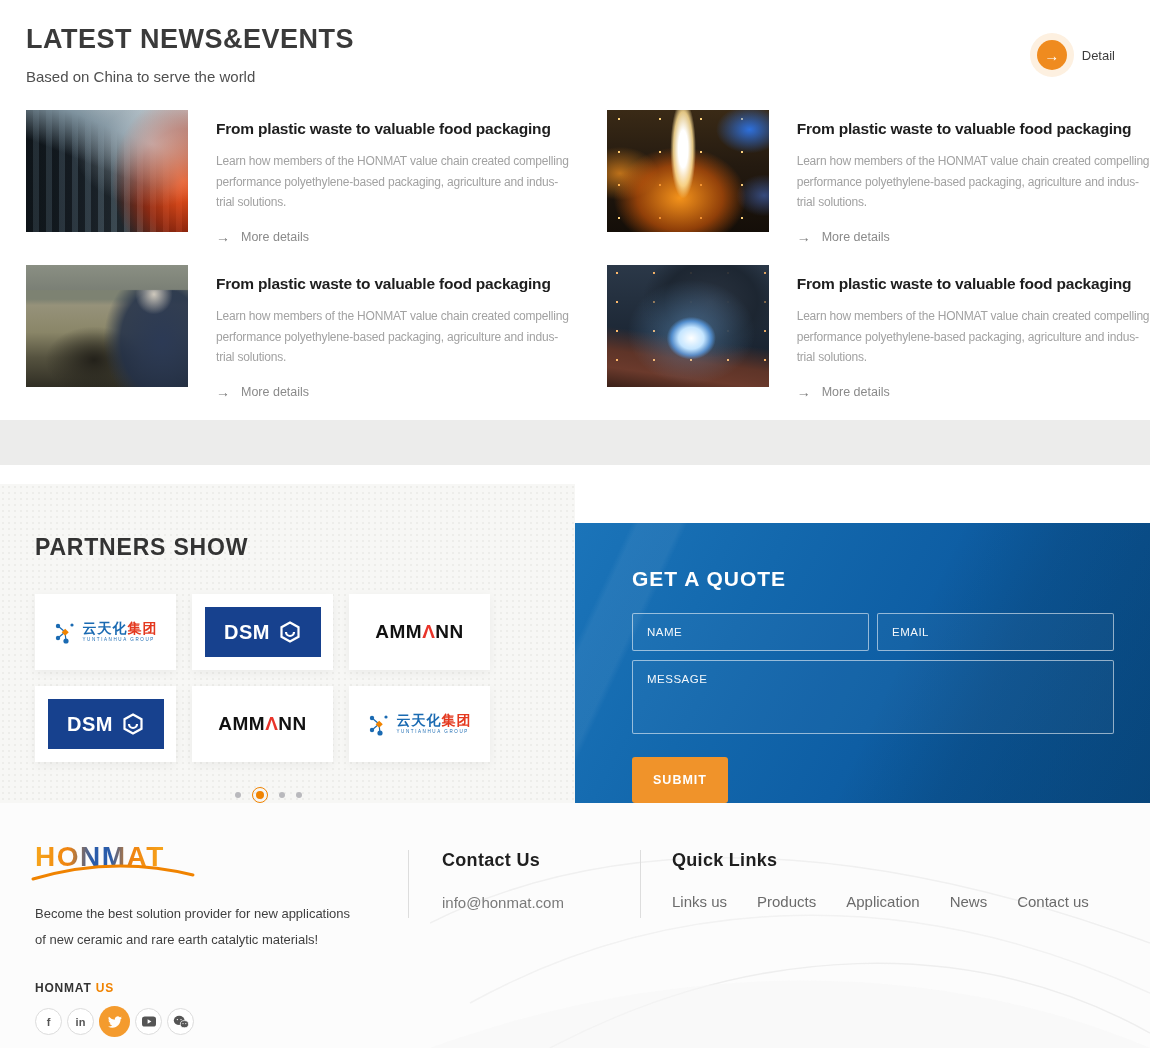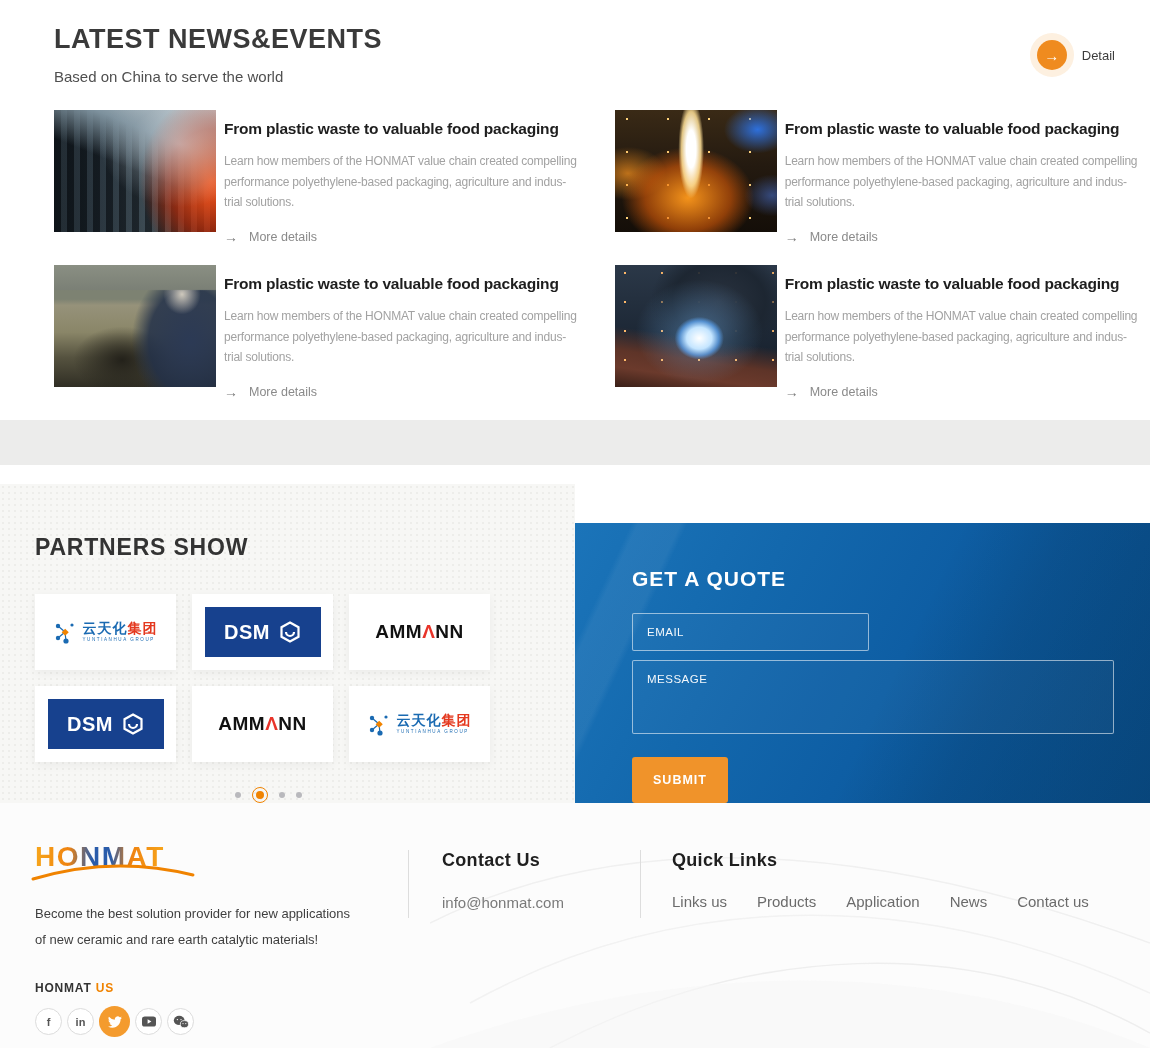--- a/index.html
+++ b/index.html
@@ -1,29 +1,29 @@
 <!DOCTYPE html>
 <html><head>
 <meta charset="utf-8">
 <style>
   * { margin:0; padding:0; box-sizing:border-box; }
   html,body { width:1150px; height:1048px; overflow:hidden;
     font-family:"Liberation Sans", sans-serif; background:#fff; }
 
   
-  .news { position:relative; height:420px; background:#fff; padding:24px 54px 0; }
+  .news { position:relative; height:420px; background:#fff; padding:24px 26px 0; }
   .news-heading { font-size:27px; font-weight:bold; letter-spacing:.5px; color:#3a3a3a; }
   .news-sub { margin-top:13px; font-size:15px; color:#4f4f4f; }
   .detail-wrap { position:absolute; top:40px; right:35px; display:flex; align-items:center; gap:15px; cursor:pointer; }
   .detail-circle { width:30px; height:30px; border-radius:50%; background:#ef8b1f;
     box-shadow:0 0 0 7px #fdf0e0; display:flex; align-items:center; justify-content:center;
     color:#fff; font-size:15px; }
   .detail-label { font-size:13px; color:#3c3c3c; }
   .news-grid { margin-top:25px; display:grid; grid-template-columns:1fr 1fr; column-gap:38px; row-gap:20px; }
-  .news-card { display:flex; gap:8px; }
+  .news-card { display:flex; gap:28px; }
   .pic { width:162px; height:122px; flex:none; cursor:pointer; }
   .news-body { flex:1; min-width:0; }
   .news-title { margin-top:10px; font-size:15.5px; font-weight:bold; color:#1e1e1e;
     letter-spacing:-.2px; white-space:nowrap; cursor:pointer; }
   .news-desc { margin-top:13px; font-size:12px; line-height:1.72; color:#a2a2a2;
     letter-spacing:-.2px; white-space:nowrap; }
   .news-more { margin-top:16px; display:flex; align-items:center; gap:11px;
     font-size:12.5px; color:#8a8a8a; cursor:pointer; width:max-content; }
   .news-more .arr { font-size:14px; color:#7a7a7a; }
 
@@ -300,20 +300,21 @@
       <span class="dot"></span>
       <span class="dot active"></span>
       <span class="dot"></span>
       <span class="dot"></span>
     </div>
   </section>
 
   <section class="quote">
     <h2 class="quote-heading">GET A QUOTE</h2>
     <div class="quote-form">
+      <input class="q-input q-half" type="text" placeholder="NAME" style="">
       <input class="q-input q-half" type="text" placeholder="EMAIL" style="">
       <textarea class="q-area" placeholder="MESSAGE" style=""></textarea>
       <button class="q-submit">SUBMIT</button>
     </div>
   </section>
 </div>
 
 <footer class="footer">
   <svg class="footer-deco" width="720" height="245" viewBox="0 0 720 245">
     <path d="M0,120 C180,30 420,30 720,140" fill="none" stroke="#efefef" stroke-width="1.5"></path>

